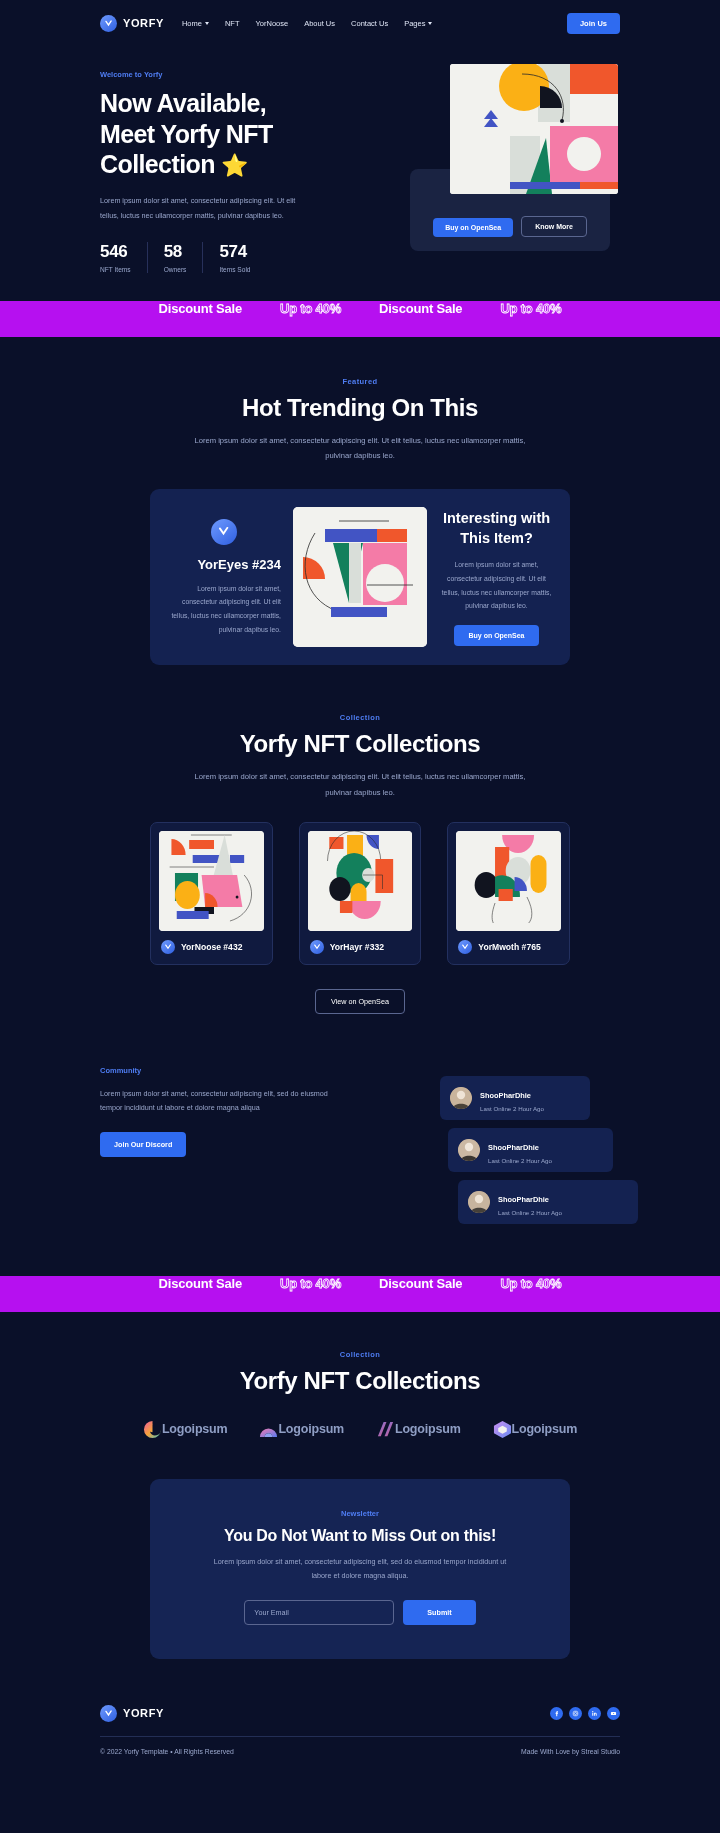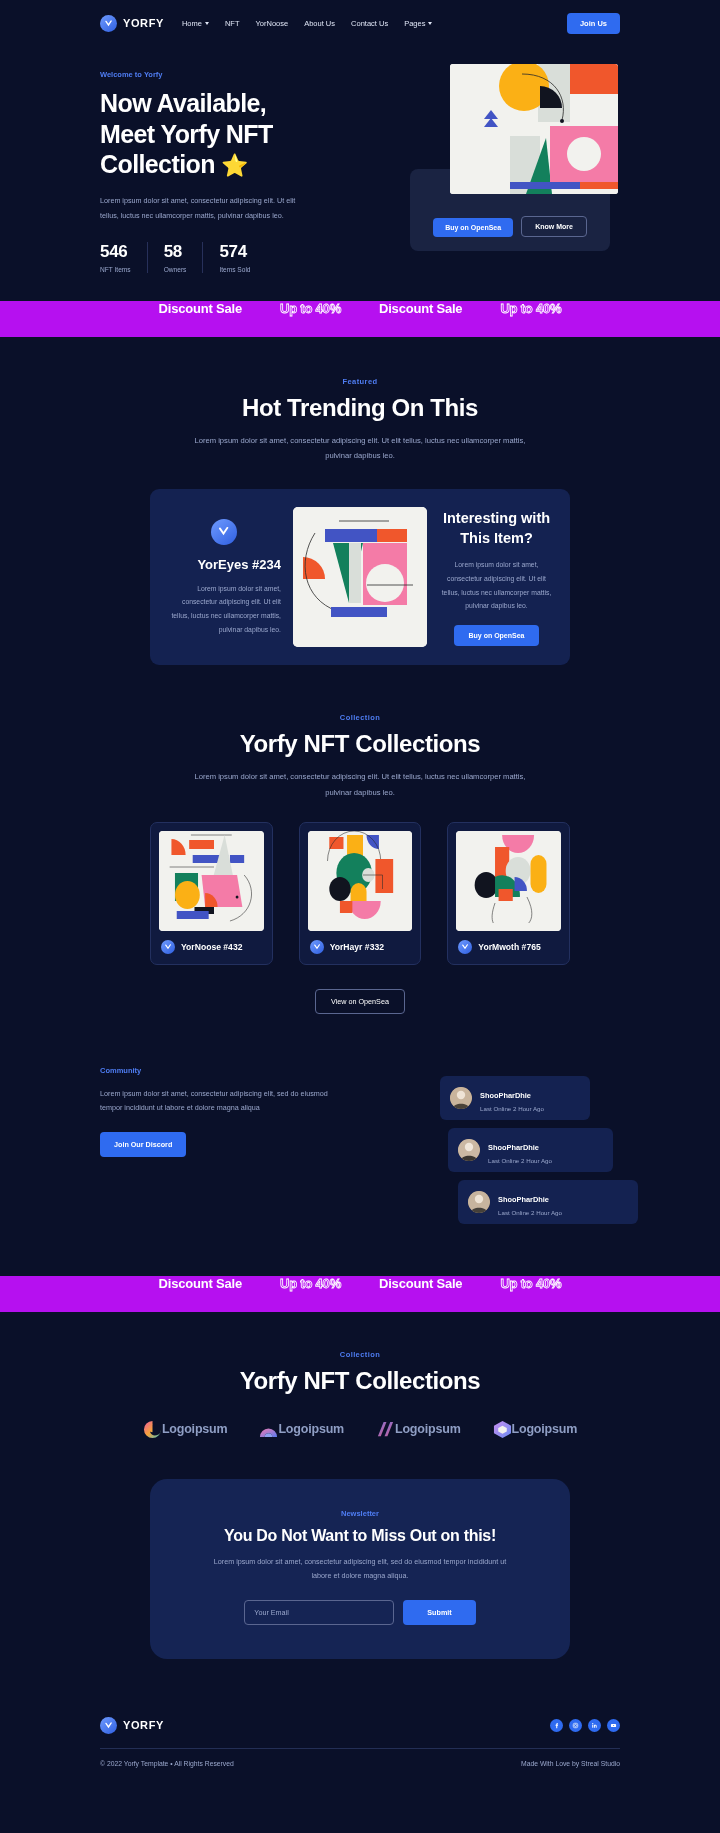--- a/index.html
+++ b/index.html
@@ -166,21 +166,21 @@
 
   
   .logos-sec { padding:38px 0 0; }
   .logos { display:flex; justify-content:center; gap:32px; margin-top:24px; }
   .logo-item { display:flex; align-items:center; }
   .logo-mark { width:19px; height:19px; flex:none; }
   .logo-text { font-size:12.5px; font-weight:bold; color:#8f9ec4; letter-spacing:-.2px; }
 
   
   .news {
-    width:420px; margin:40px auto 12px; background:#152454; border-radius:17px;
+    width:420px; margin:40px auto 0; background:#152454; border-radius:9px;
     padding:30px 20px 34px; text-align:center;
   }
   .news-eyebrow { color:#4f7df3; font-size:7.5px; font-weight:bold; }
   .news-title { font-size:16px; font-weight:bold; margin-top:9px; letter-spacing:-.3px; }
   .news-p { font-size:7.2px; color:#9aa7cc; line-height:2.0; margin:10px auto 0; width:300px; }
   .news-form { display:flex; justify-content:center; gap:9px; margin-top:16px; }
   .news-input {
     width:150px; background:transparent; border:1px solid #5a6690;
     border-radius:4px; padding:7px 9px; color:#fff; font-size:7.2px;
     font-family:"Liberation Sans", sans-serif; outline:none;

